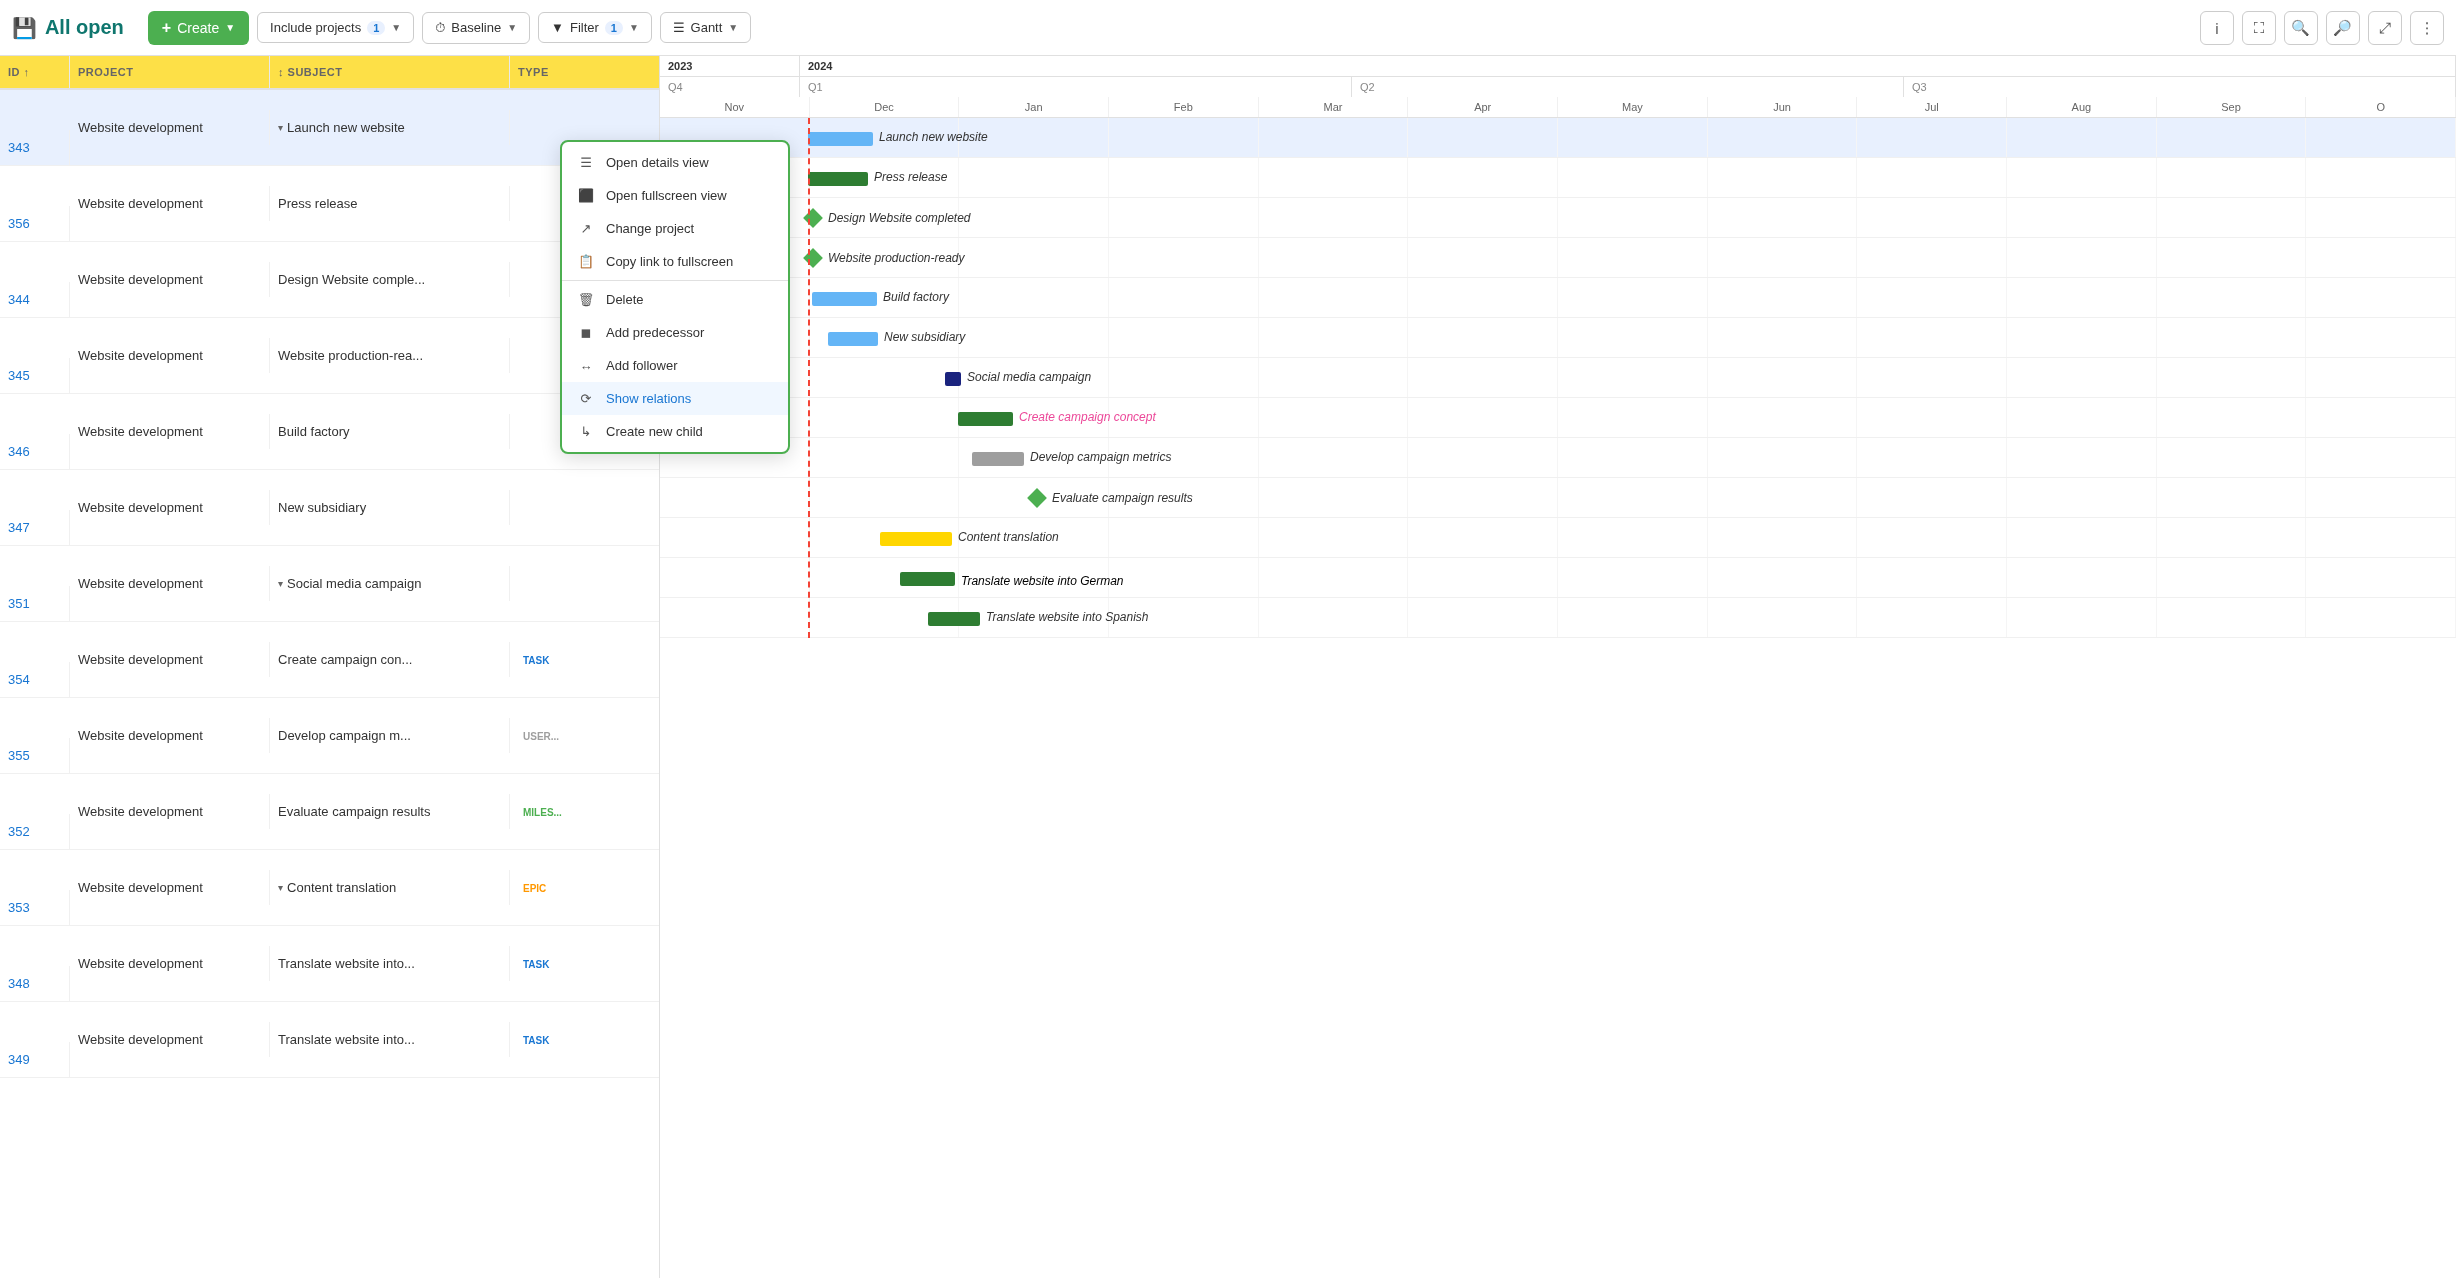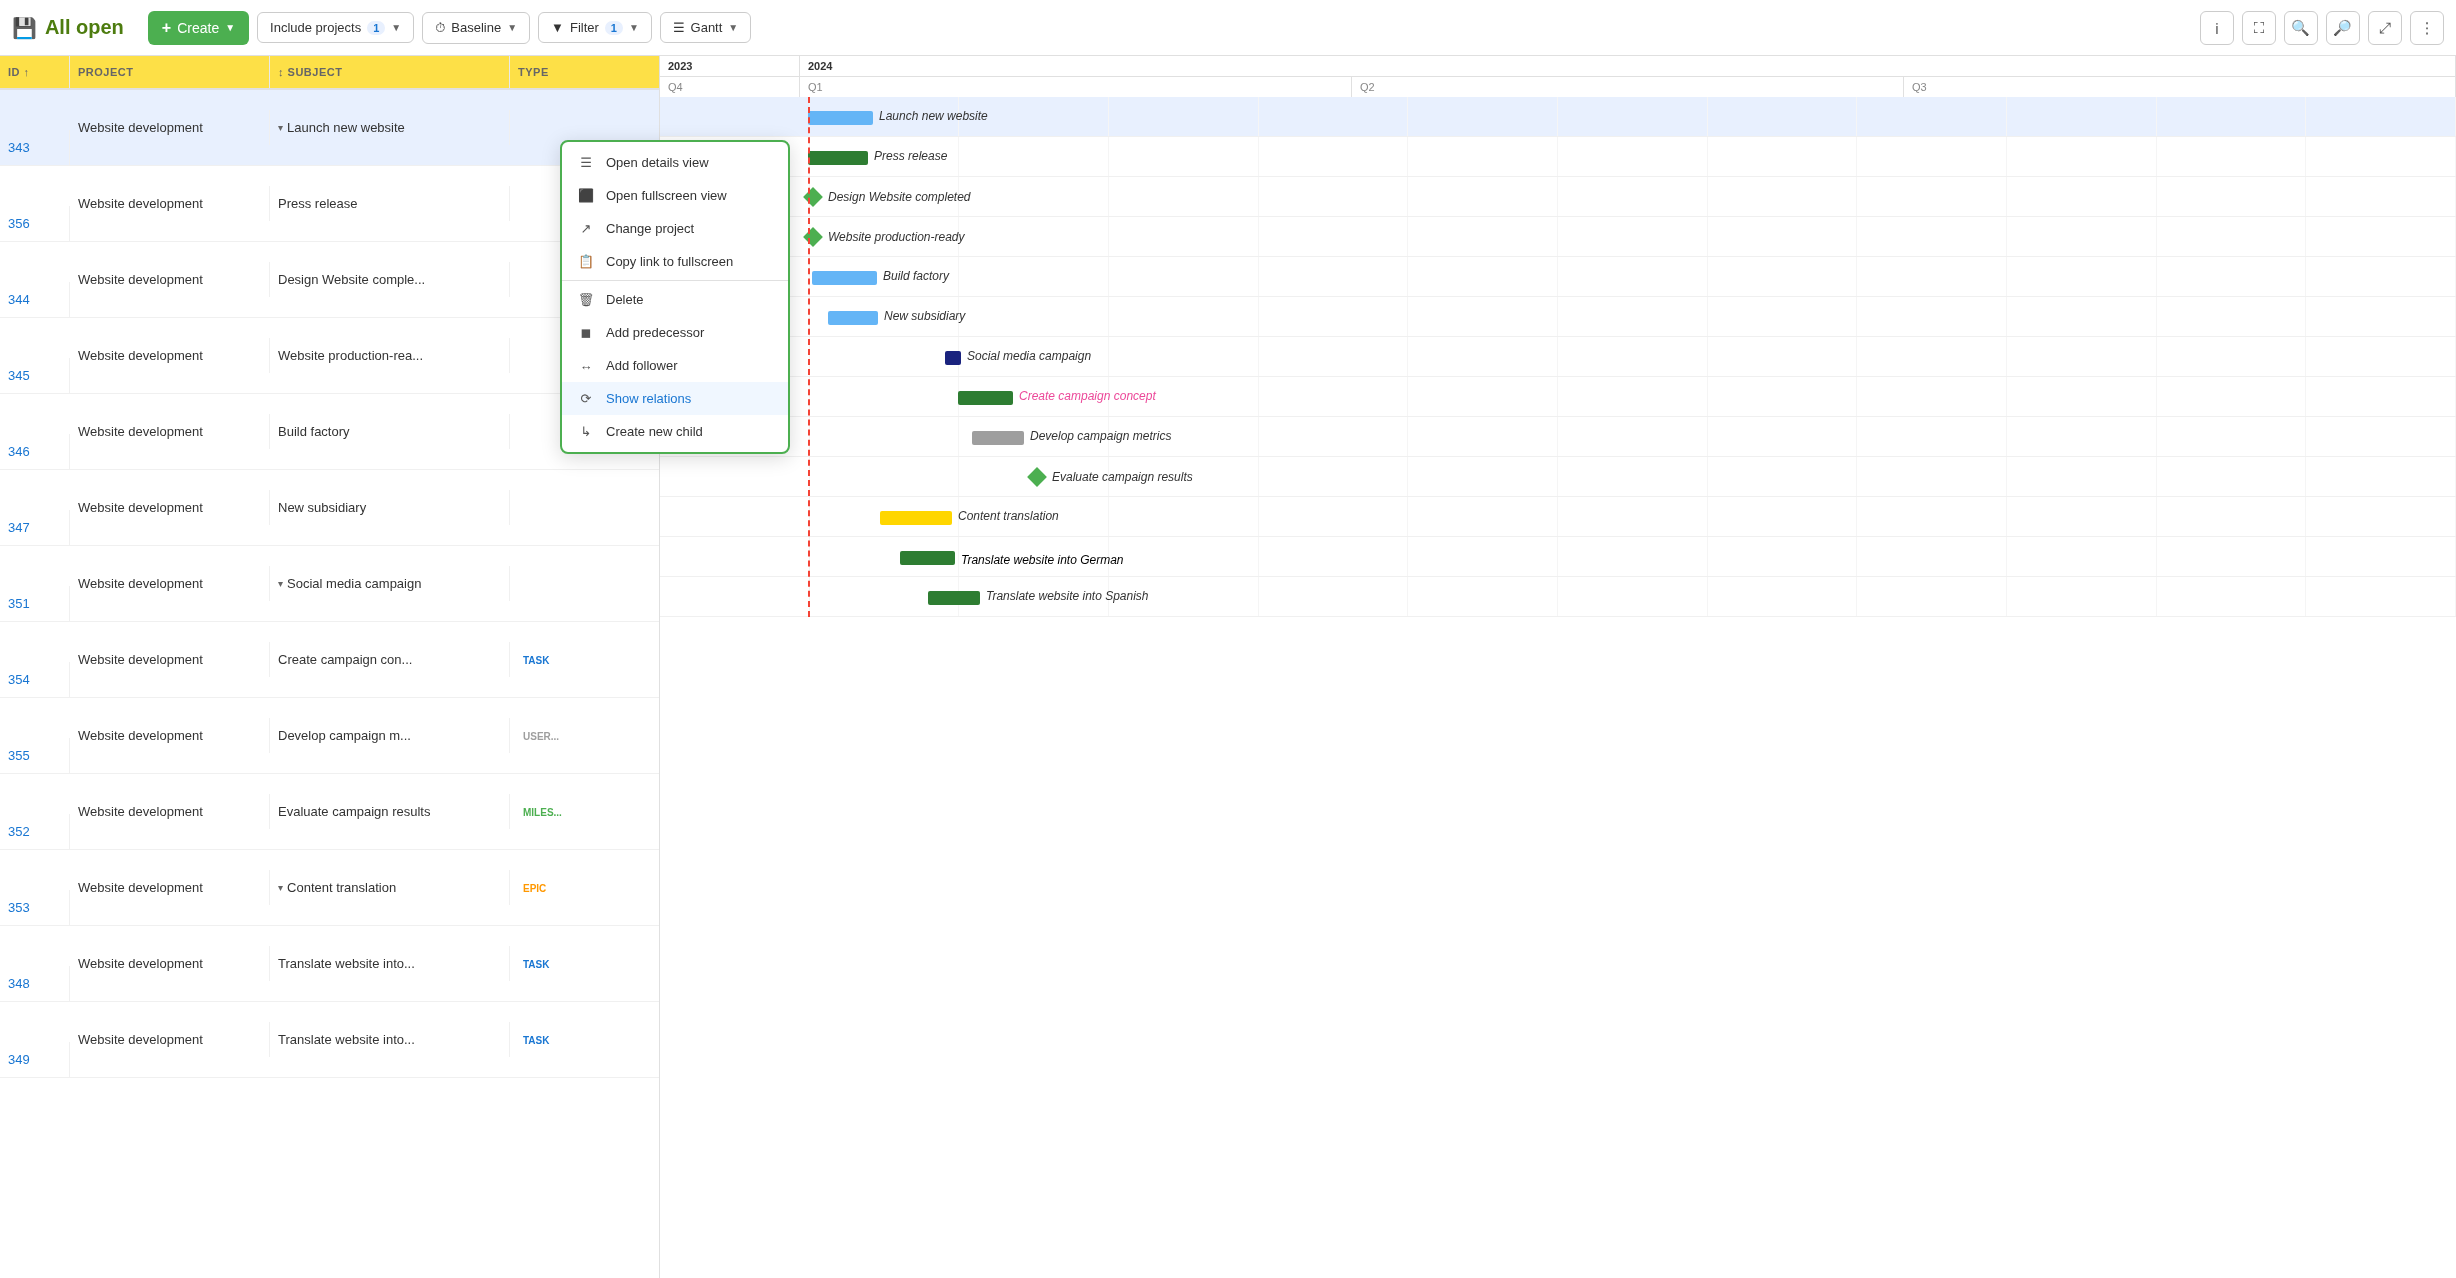--- a/index.html
+++ b/index.html
@@ -7,21 +7,21 @@
 
     
     .toolbar {
       display: flex; align-items: center; padding: 8px 12px; border-bottom: 1px solid #e0e0e0;
       gap: 8px; height: 56px; background: #fff;
     }
     .app-title {
       display: flex; align-items: center; gap: 8px; margin-right: 16px;
     }
     .app-icon { color: #1976d2; font-size: 20px; }
-    .app-title-text { font-size: 20px; font-weight: 600; color: #4d7c0f; }
+    .app-title-text { font-size: 20px; font-weight: 600; color: #0f766e; }
 
     .btn-create {
       display: flex; align-items: center; gap: 6px; background: #4caf50; color: #fff;
       border: none; border-radius: 6px; padding: 8px 14px; font-size: 14px; font-weight: 500;
       cursor: pointer;
     }
     .btn-create .plus { font-size: 16px; font-weight: 700; }
     .btn-create .chevron { font-size: 10px; }
 
     .toolbar-btn {
@@ -354,20 +354,34 @@
         <div class="gantt-year" style="flex:1;">2024</div>
       </div>
 
       <div class="gantt-year-row" style="border-bottom:none;">
         <div class="gantt-year" style="width:140px; font-weight:400; color:#888; font-size:11px;">Q4</div>
         <div class="gantt-year" style="flex:1; font-weight:400; color:#888; font-size:11px;">Q1</div>
         <div class="gantt-year" style="flex:1; font-weight:400; color:#888; font-size:11px;">Q2</div>
         <div class="gantt-year" style="flex:1; font-weight:400; color:#888; font-size:11px;">Q3</div>
       </div>
 
+      <div class="gantt-month-row">
+        <div class="gantt-month">Nov</div>
+        <div class="gantt-month">Dec</div>
+        <div class="gantt-month">Jan</div>
+        <div class="gantt-month">Feb</div>
+        <div class="gantt-month">Mar</div>
+        <div class="gantt-month">Apr</div>
+        <div class="gantt-month">May</div>
+        <div class="gantt-month">Jun</div>
+        <div class="gantt-month">Jul</div>
+        <div class="gantt-month">Aug</div>
+        <div class="gantt-month">Sep</div>
+        <div class="gantt-month">O</div>
+      </div>
     </div>
 
     <div class="gantt-body" id="gantt-body" style="position:relative;">
 
       <div id="gantt-rows">
           <div class="gantt-row selected">
             <div class="gantt-cell"></div>
             <div class="gantt-cell"></div>
             <div class="gantt-cell"></div>
             <div class="gantt-cell"></div>

